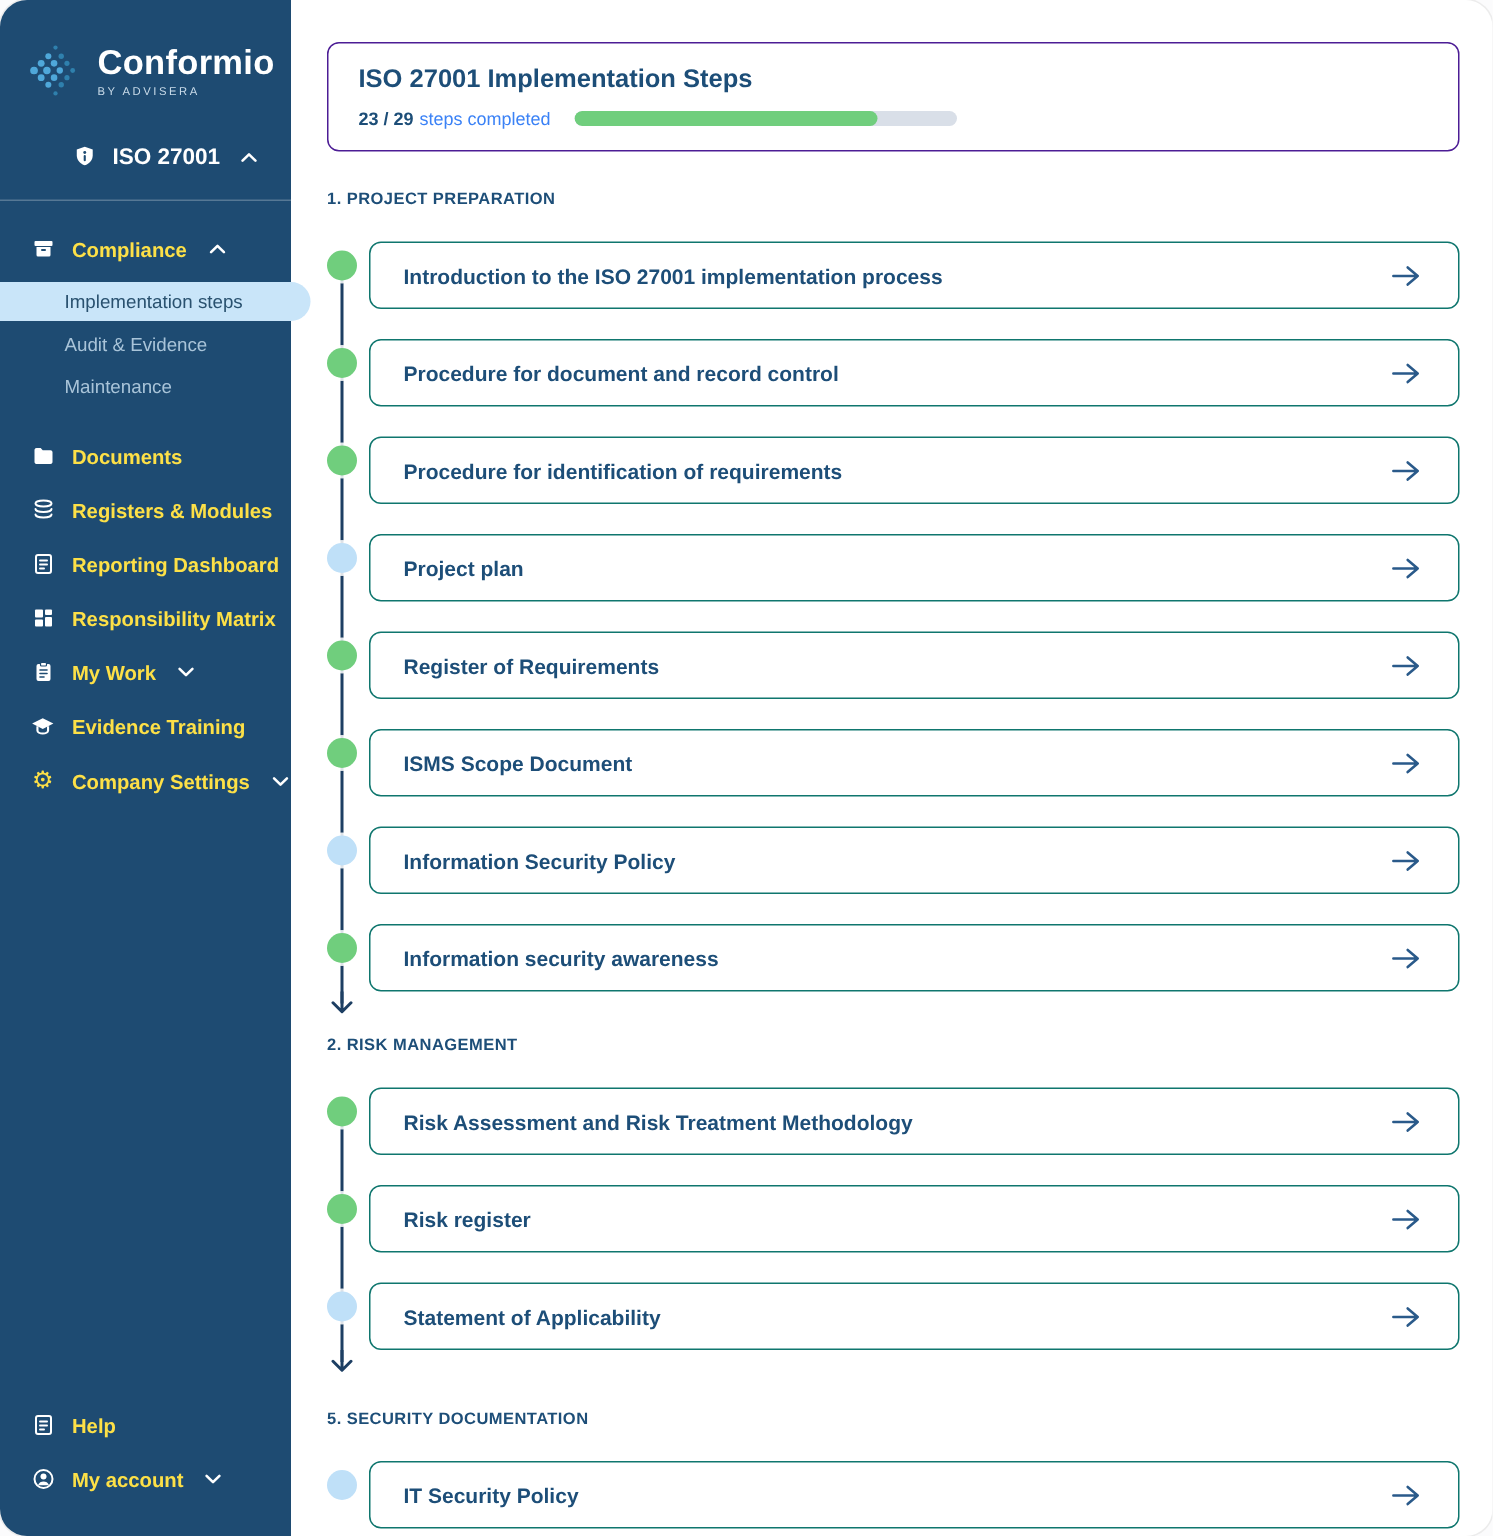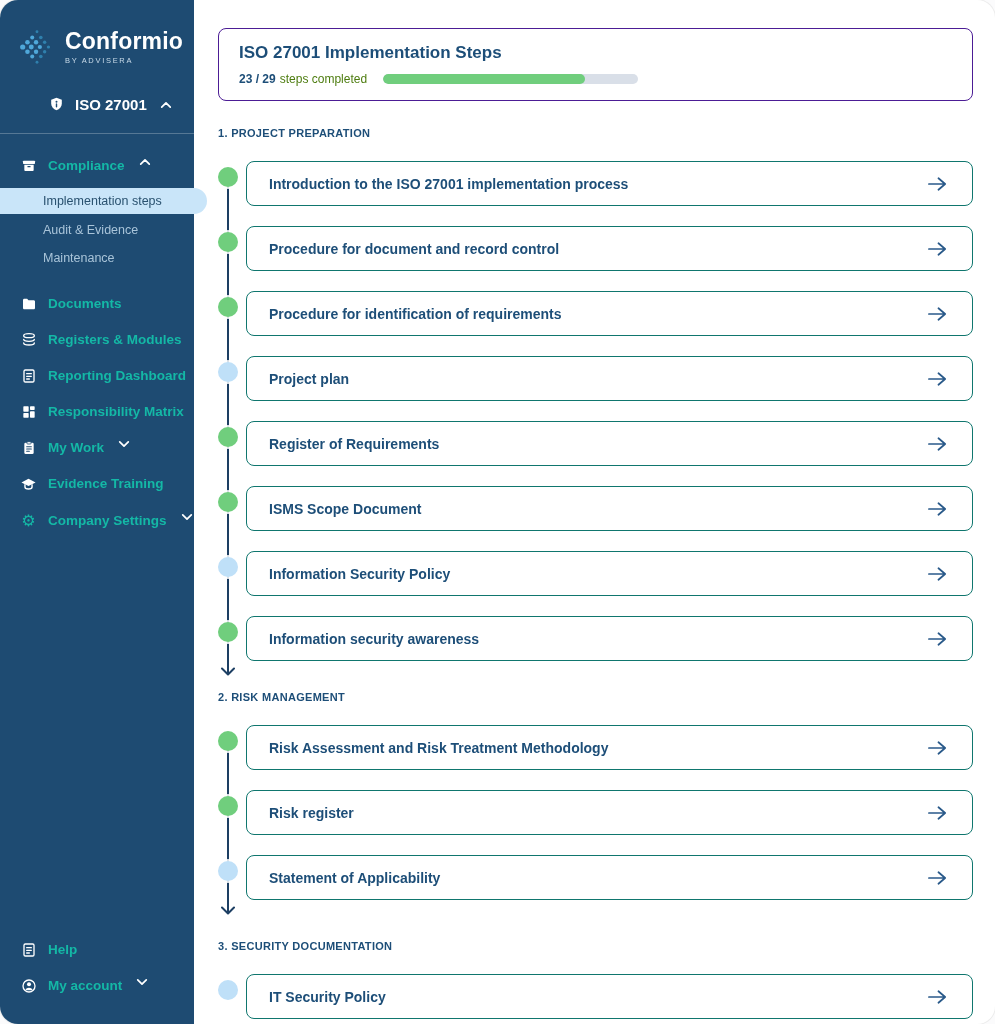--- a/index.html
+++ b/index.html
@@ -20,23 +20,23 @@
   .logo-mark { flex:none; }
   .logo-text { font-size:23px; font-weight:700; letter-spacing:.2px; line-height:1; color:#fff; }
   .logo-sub { font-size:7.5px; letter-spacing:1.7px; color:#c9dbe9; margin-top:3px; }
   .product-row {
     display:flex; align-items:center; gap:10px;
     padding:12px 18px 20px 20px; font-size:15px; font-weight:700; cursor:pointer;margin-left:28px;
   }
   .divider { border:0; border-top:1px solid rgba(255,255,255,.25); margin:0; }
   .nav { padding-top:14px; }
   .nav-item {
-    display:flex; gap:11px;
+    display:flex; align-items:center; gap:11px;
     padding:10px 16px 10px 20px; font-size:13.5px; font-weight:700;
-    color:#14b8a6; cursor:pointer; white-space:nowrap;
+    color:#fde047; cursor:pointer; white-space:nowrap;
   }
   .nav-item .icon { width:17px; flex:none; display:inline-flex; justify-content:center; }
   .chev { margin-left:3px; flex:none; }
   .subnav { padding:2px 0 14px; }
   .subnav-item {
     font-size:12.5px; color:#a9c4d9; padding:7px 0 7px 43px; cursor:pointer;
   }
   .subnav-item.active {
     width:207px; background:#c9e5f9; color:#29516f;
     border-radius:0 14px 14px 0; padding:6px 0 6px 43px; margin:2px 0;
@@ -47,21 +47,21 @@
 
   
   .main { flex:1; padding:28px 22px 0 24px; overflow:hidden; }
   .header-card {
     border:1px solid #4c1d95; border-radius:8px; background:#fff;
     padding:13px 20px 14px;
   }
   .page-title { font-size:17px; font-weight:700; color:#1d4e78; line-height:21px; }
   .progress-row { display:flex; align-items:center; margin-top:9px; }
   .count { font-size:12px; font-weight:700; color:#1d4e78; }
-  .count-label { font-size:12px; color:#4d7c0f; margin-left:4px; }
+  .count-label { font-size:12px; color:#3b82f6; margin-left:4px; }
   .progress-track {
     width:255px; height:10px; border-radius:5px; background:#d9dfe8;
     margin-left:16px; overflow:hidden;
   }
   .progress-fill { height:100%; border-radius:5px; background:#70ce7d; }
 
   .section-label {
     font-size:11px; font-weight:700; color:#1d4e78; letter-spacing:.3px;
     margin-bottom:22px;
   }
@@ -437,21 +437,21 @@
           </div>
         </div>
 
         <svg class="end-arrow" width="16" height="15" viewBox="0 0 16 15">
           <path d="M8 0v11M2 7.5l6 6 6-6" fill="none" stroke="#1d3f63" stroke-width="2" stroke-linecap="round" stroke-linejoin="round"></path>
         </svg>
       </div>
     </section>
 
     <section class="section section-3">
-      <div class="section-label">3. SECURITY DOCUMENTATION</div>
+      <div class="section-label">5. SECURITY DOCUMENTATION</div>
       <div class="steps">
 
         <div class="step" data-status="pending">
           <div class="timeline-col">
               <span class="dot"></span>
             </div>
           <div class="card">
             <span class="card-title">IT Security Policy</span>
             <svg class="arrow" width="21" height="16" viewBox="0 0 22 16">
                 <path d="M2 8h17M12 2l7 6-7 6" fill="none" stroke="#2a5a8a" stroke-width="1.8" stroke-linecap="round" stroke-linejoin="round"></path>

